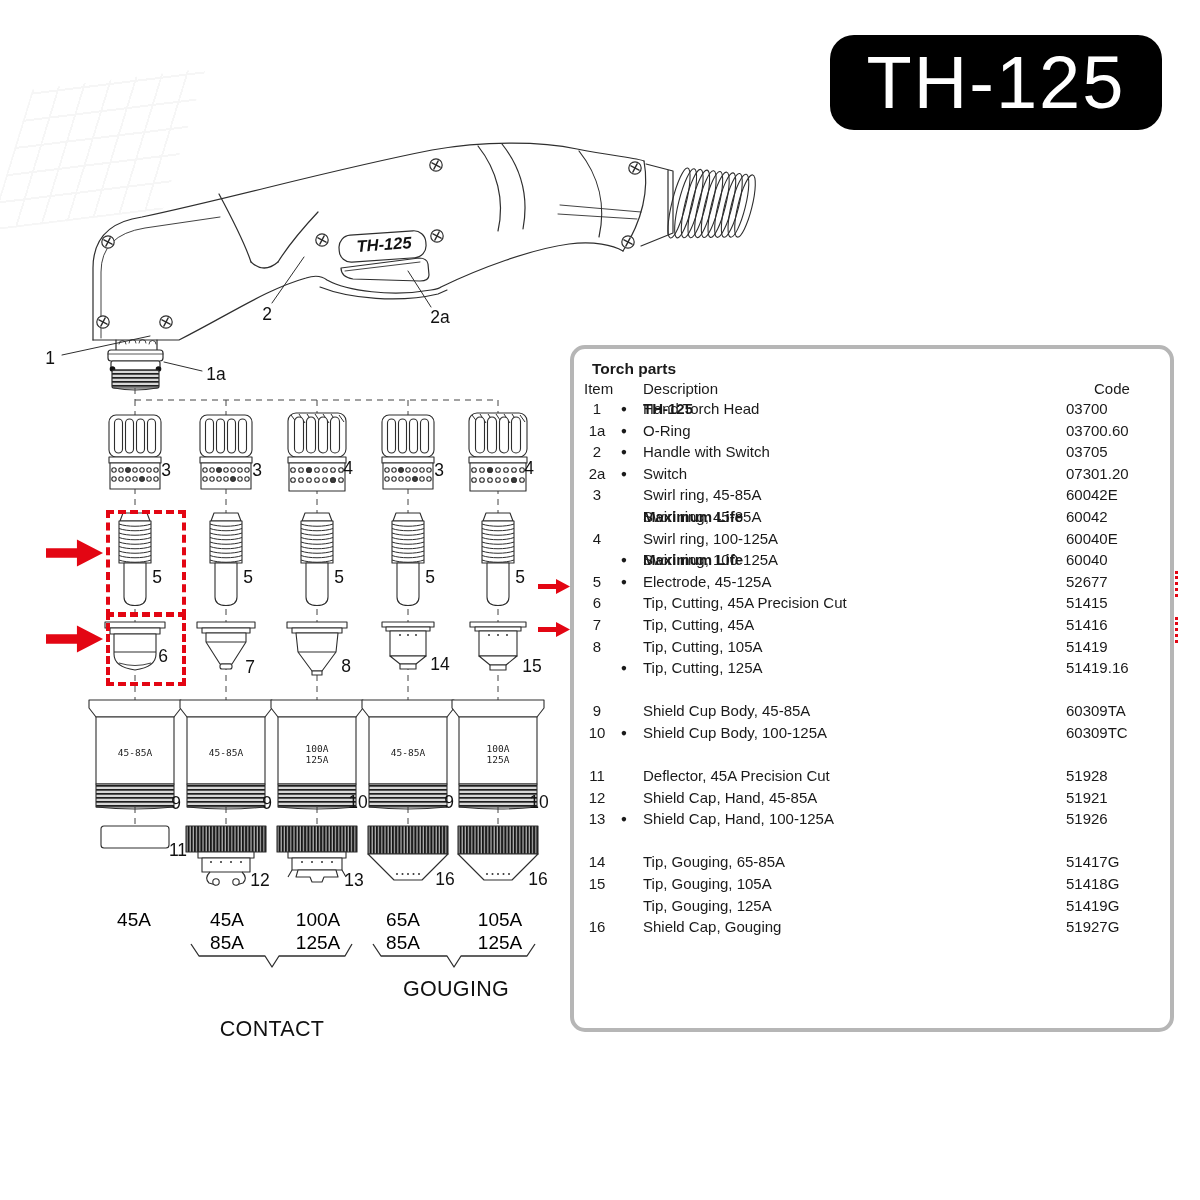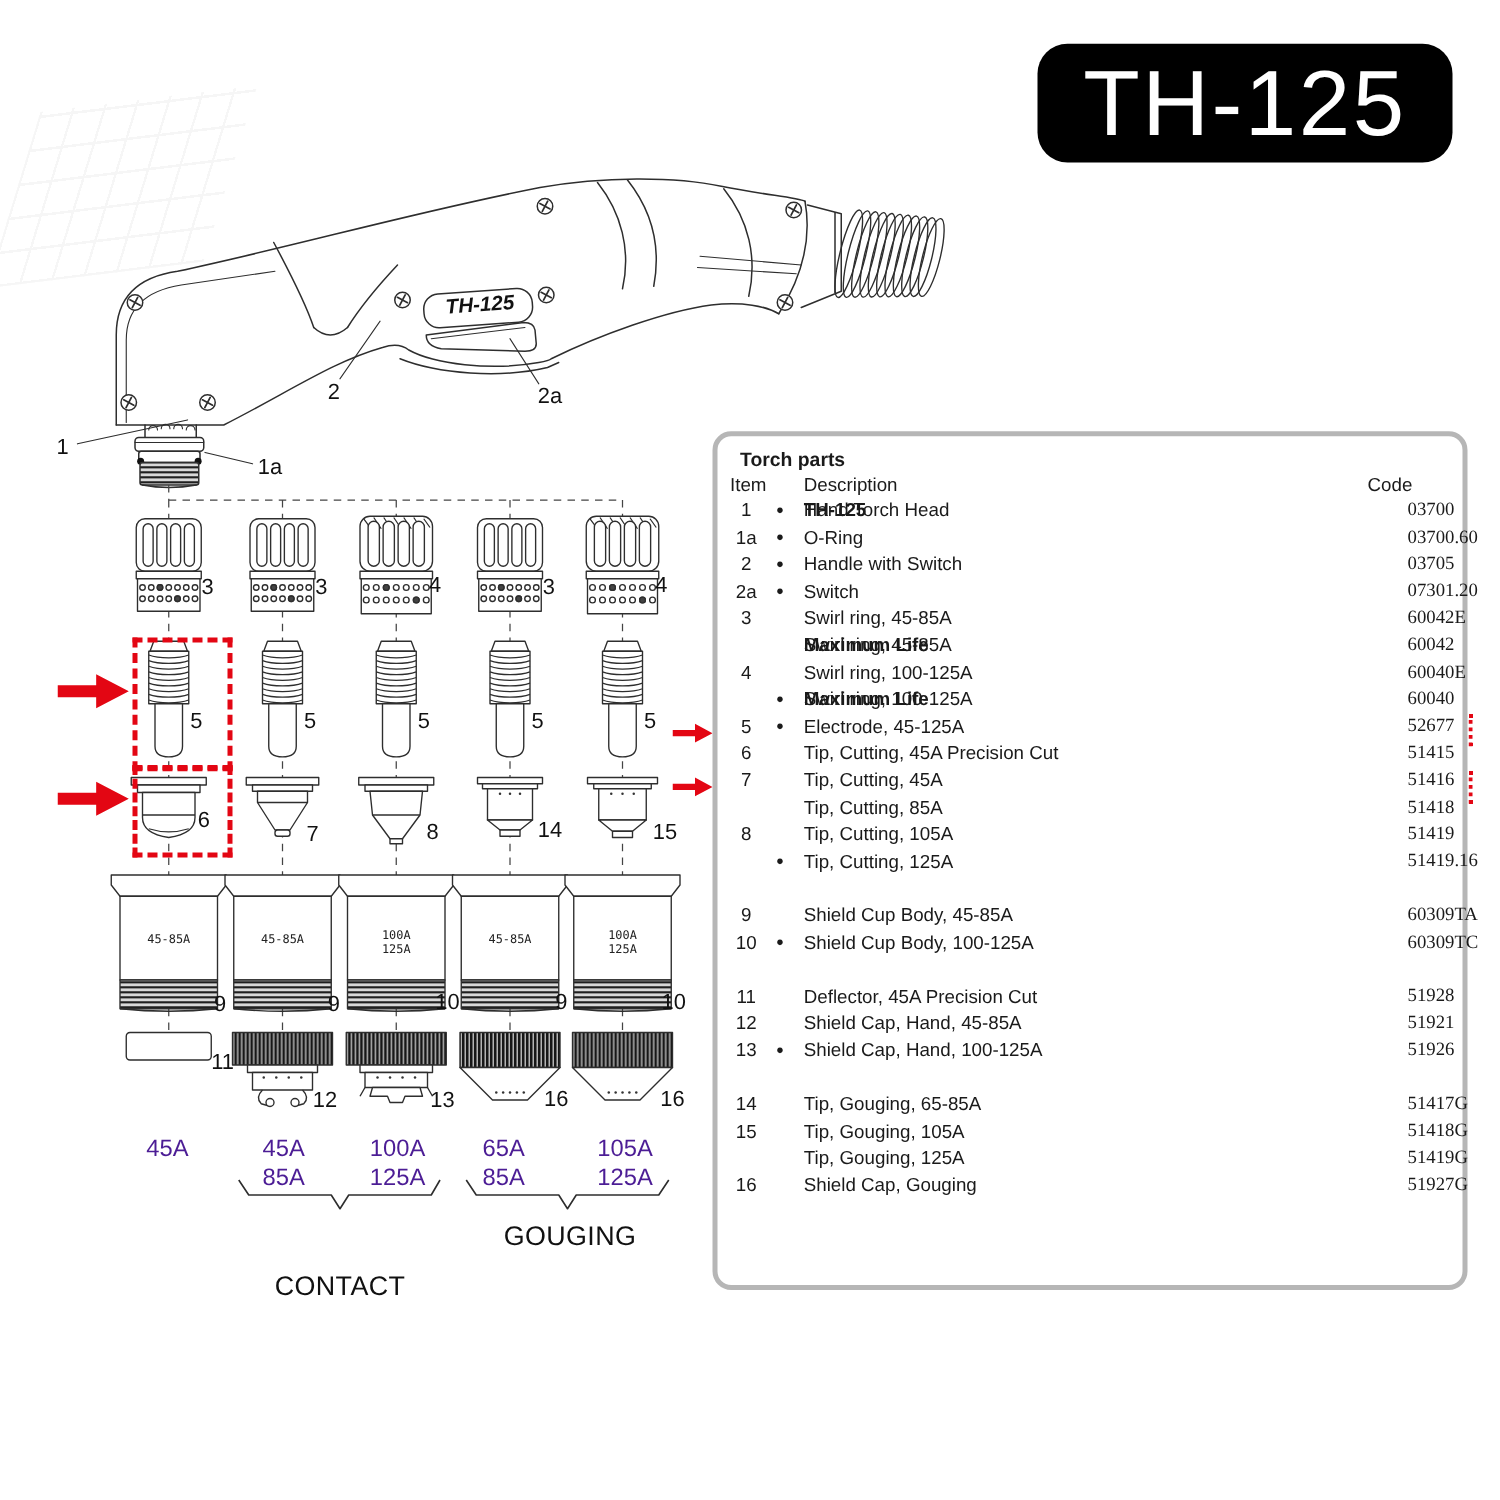--- a/index.html
+++ b/index.html
@@ -17,21 +17,21 @@
          display:flex;align-items:center;justify-content:center;}
   #badge span{color:#fff;font-size:74px;letter-spacing:2px;font-weight:400;}
   
   svg{display:block;}
   
   .plbl{position:absolute;transform:translate(-50%,-50%);font-size:17.5px;color:#111;white-space:nowrap;}
   .cuptxt{position:absolute;transform:translate(-50%,-50%);text-align:center;
           font-family:"DejaVu Sans Mono",monospace;font-size:9.5px;line-height:11px;
           white-space:pre-line;color:#222;letter-spacing:0;}
   .amp{position:absolute;transform:translateX(-50%);text-align:center;font-size:19px;
-       line-height:23px;white-space:pre-line;color:#4c1d95;}
+       line-height:23px;white-space:pre-line;color:#000000;}
   .grp{position:absolute;transform:translateX(-50%);text-align:center;font-size:21.5px;
        line-height:27px;white-space:pre-line;color:#111;letter-spacing:.3px;}
   #plate-text{position:absolute;left:345px;top:235px;width:78px;text-align:center;
        font-size:16.5px;font-weight:700;font-style:italic;transform:rotate(-4deg);color:#111;}
   
   .dashbox{position:absolute;border:4px dashed #e30613;}
   .dotbox{position:absolute;border:3px dotted #e30613;}
   .rarrow{position:absolute;}
   
   #ptable{left:570px;top:345px;width:604px;height:687px;border:4px solid #b6b6b6;
@@ -39,21 +39,21 @@
   #ptable .title{position:absolute;left:18px;top:11px;font-size:15.5px;font-weight:700;}
   #ptable .hdr{position:absolute;top:31px;left:0;right:0;height:21px;font-size:15px;}
   #ptable .hdr span{position:absolute;}
   #trows{position:absolute;left:0;right:0;top:49px;}
   .trow{position:relative;height:21.6px;line-height:21.6px;font-size:15px;}
   .trow.gap{margin-top:21.6px;}
   .trow span{position:absolute;white-space:nowrap;}
   .titem{left:5px;width:36px;text-align:center;}
   .tbull{left:42px;width:16px;text-align:center;font-size:10.5px;}
   .tdesc{left:69px;width:445px;}
-  .tcode{left:552px;font-family:Liberation Serif, serif;}
+  .tcode{left:492px;}
   .b{font-weight:700;}
 </style>
 </head>
 <body>
 
 <div id="page">
 
   <div id="wm" class="abs"></div>
 
   <div id="badge" class="abs">
@@ -487,28 +487,20 @@
         </div>
         <div class="trow">
           <span class="titem">7</span>
           <span class="tbull"></span>
           <span class="tdesc">
             <span>Tip, Cutting, 45A</span>
           </span>
           <span class="tcode">51416</span>
         </div>
         <div class="trow">
-          <span class="titem"></span>
-          <span class="tbull"></span>
-          <span class="tdesc">
-            <span>Tip, Cutting, 85A</span>
-          </span>
-          <span class="tcode">51418</span>
-        </div>
-        <div class="trow">
           <span class="titem">8</span>
           <span class="tbull"></span>
           <span class="tdesc">
             <span>Tip, Cutting, 105A</span>
           </span>
           <span class="tcode">51419</span>
         </div>
         <div class="trow">
           <span class="titem"></span>
           <span class="tbull">●</span>

